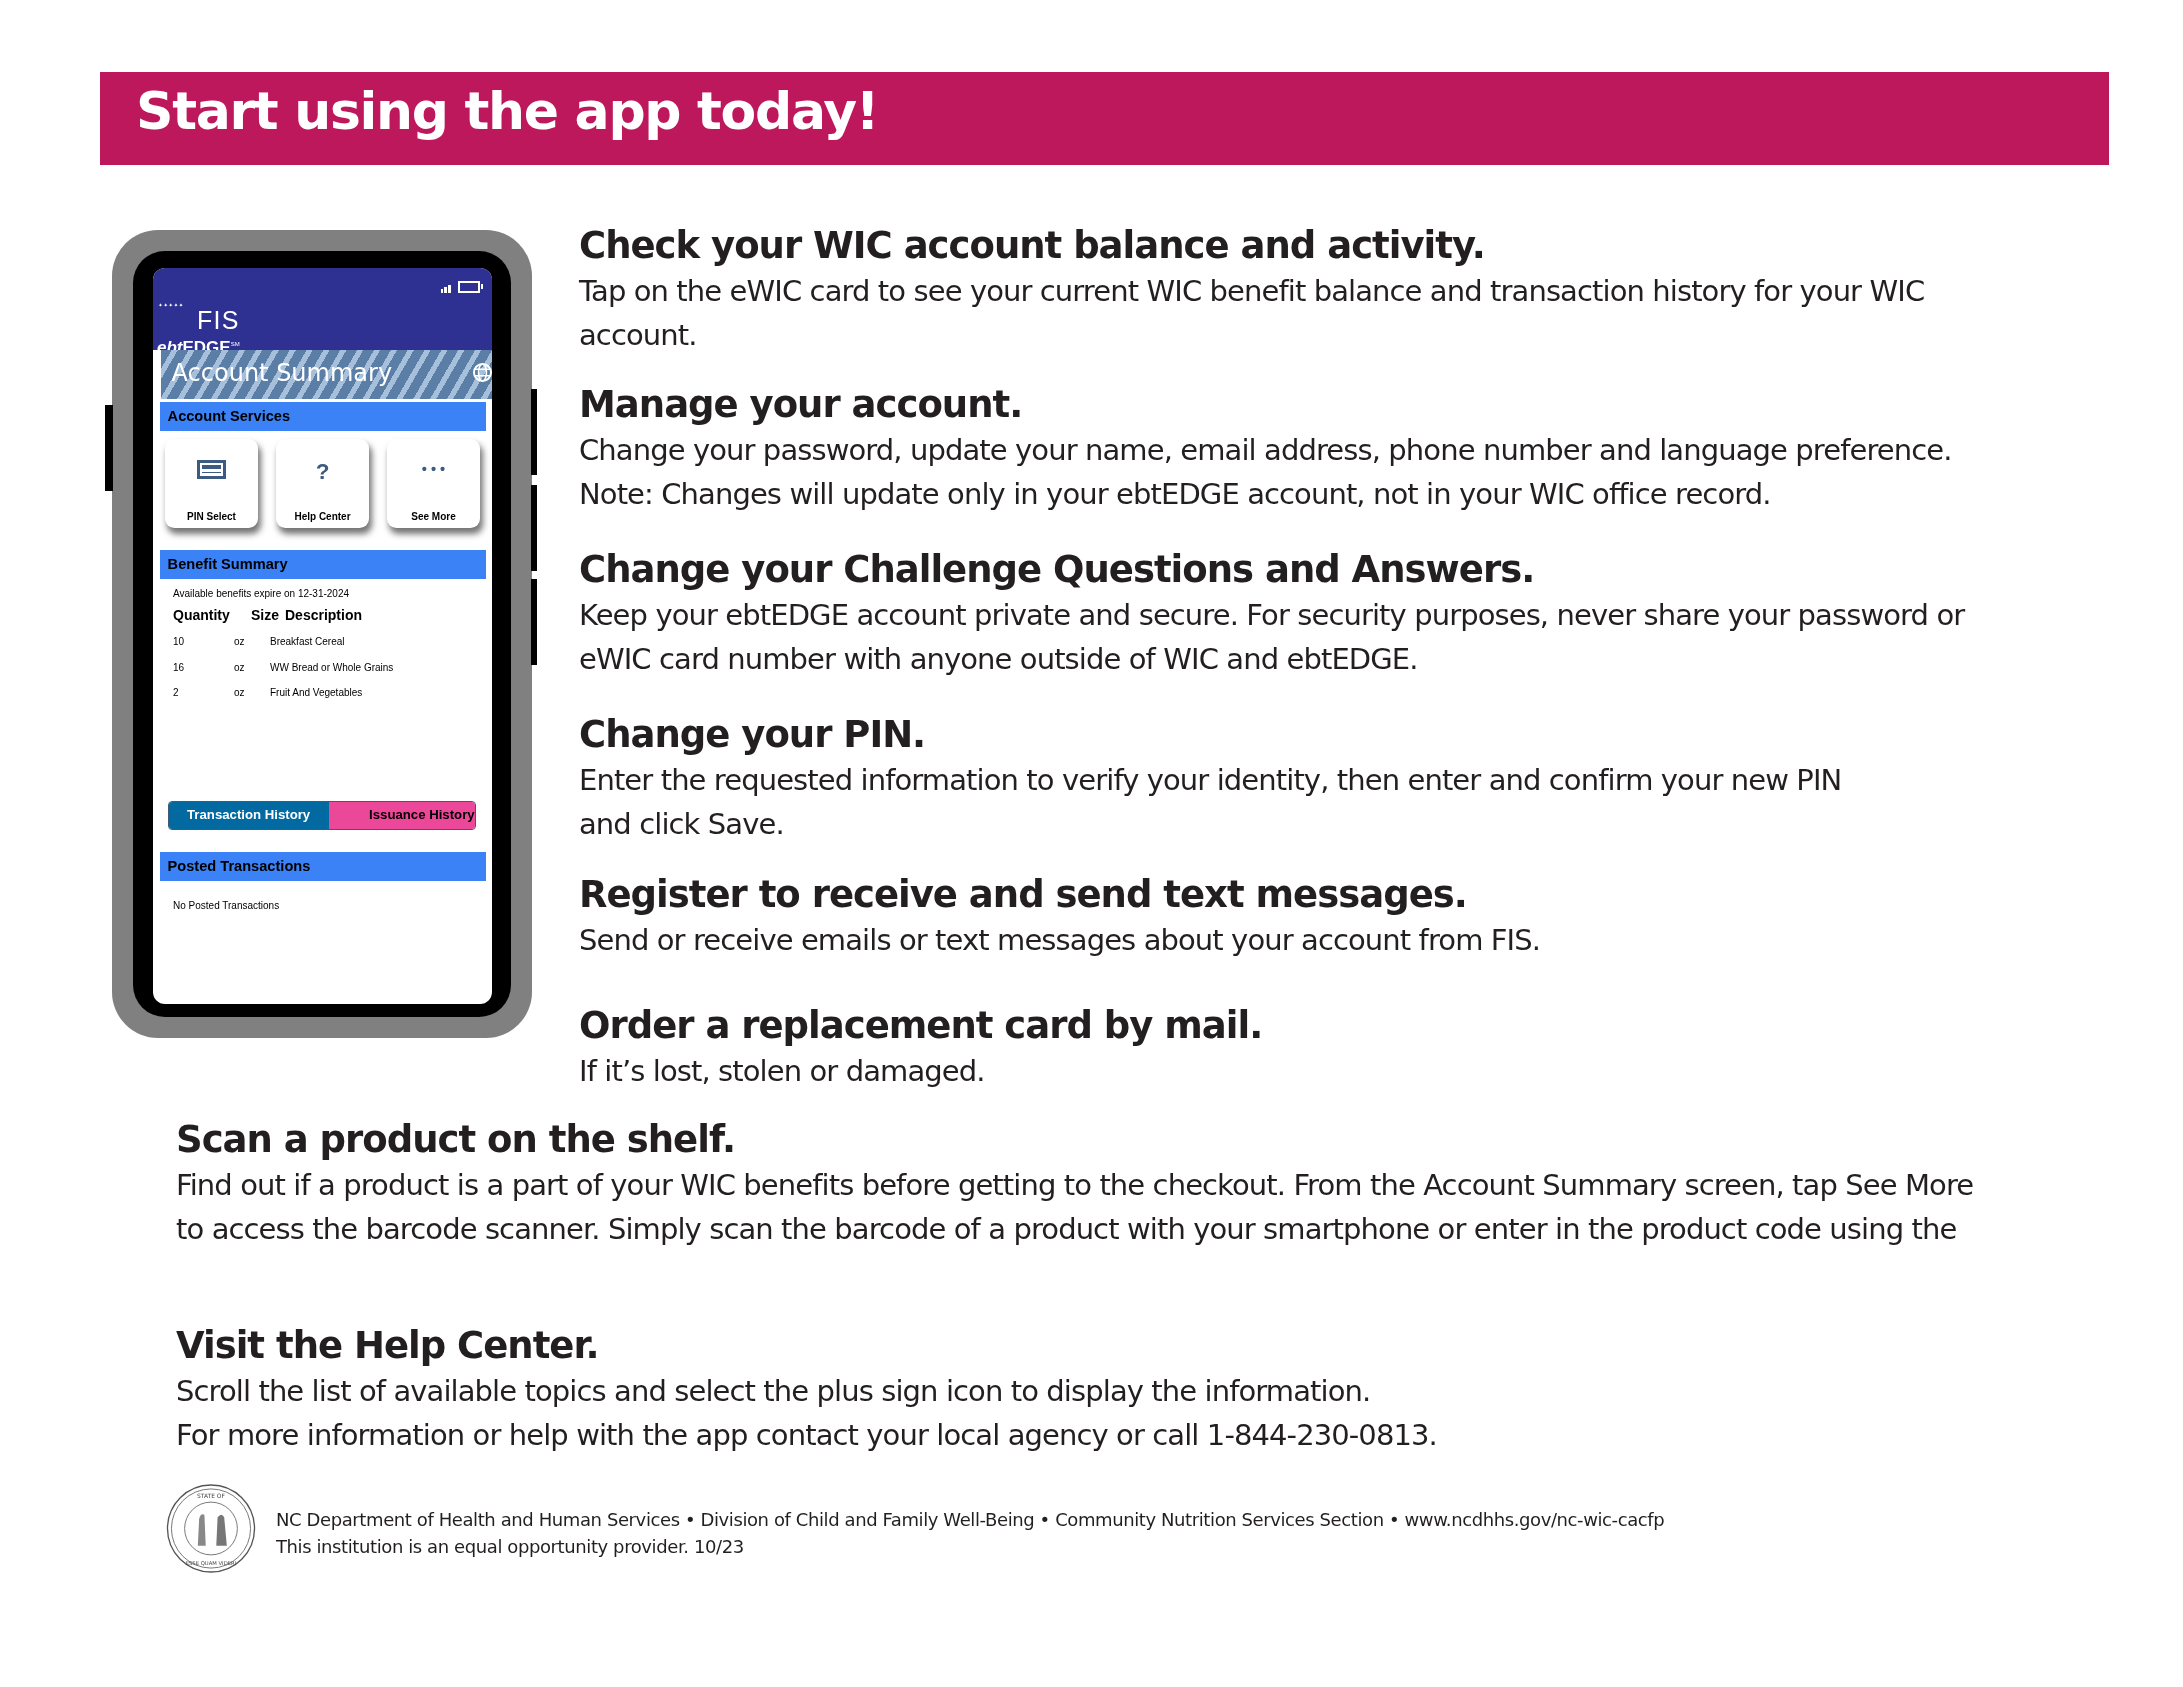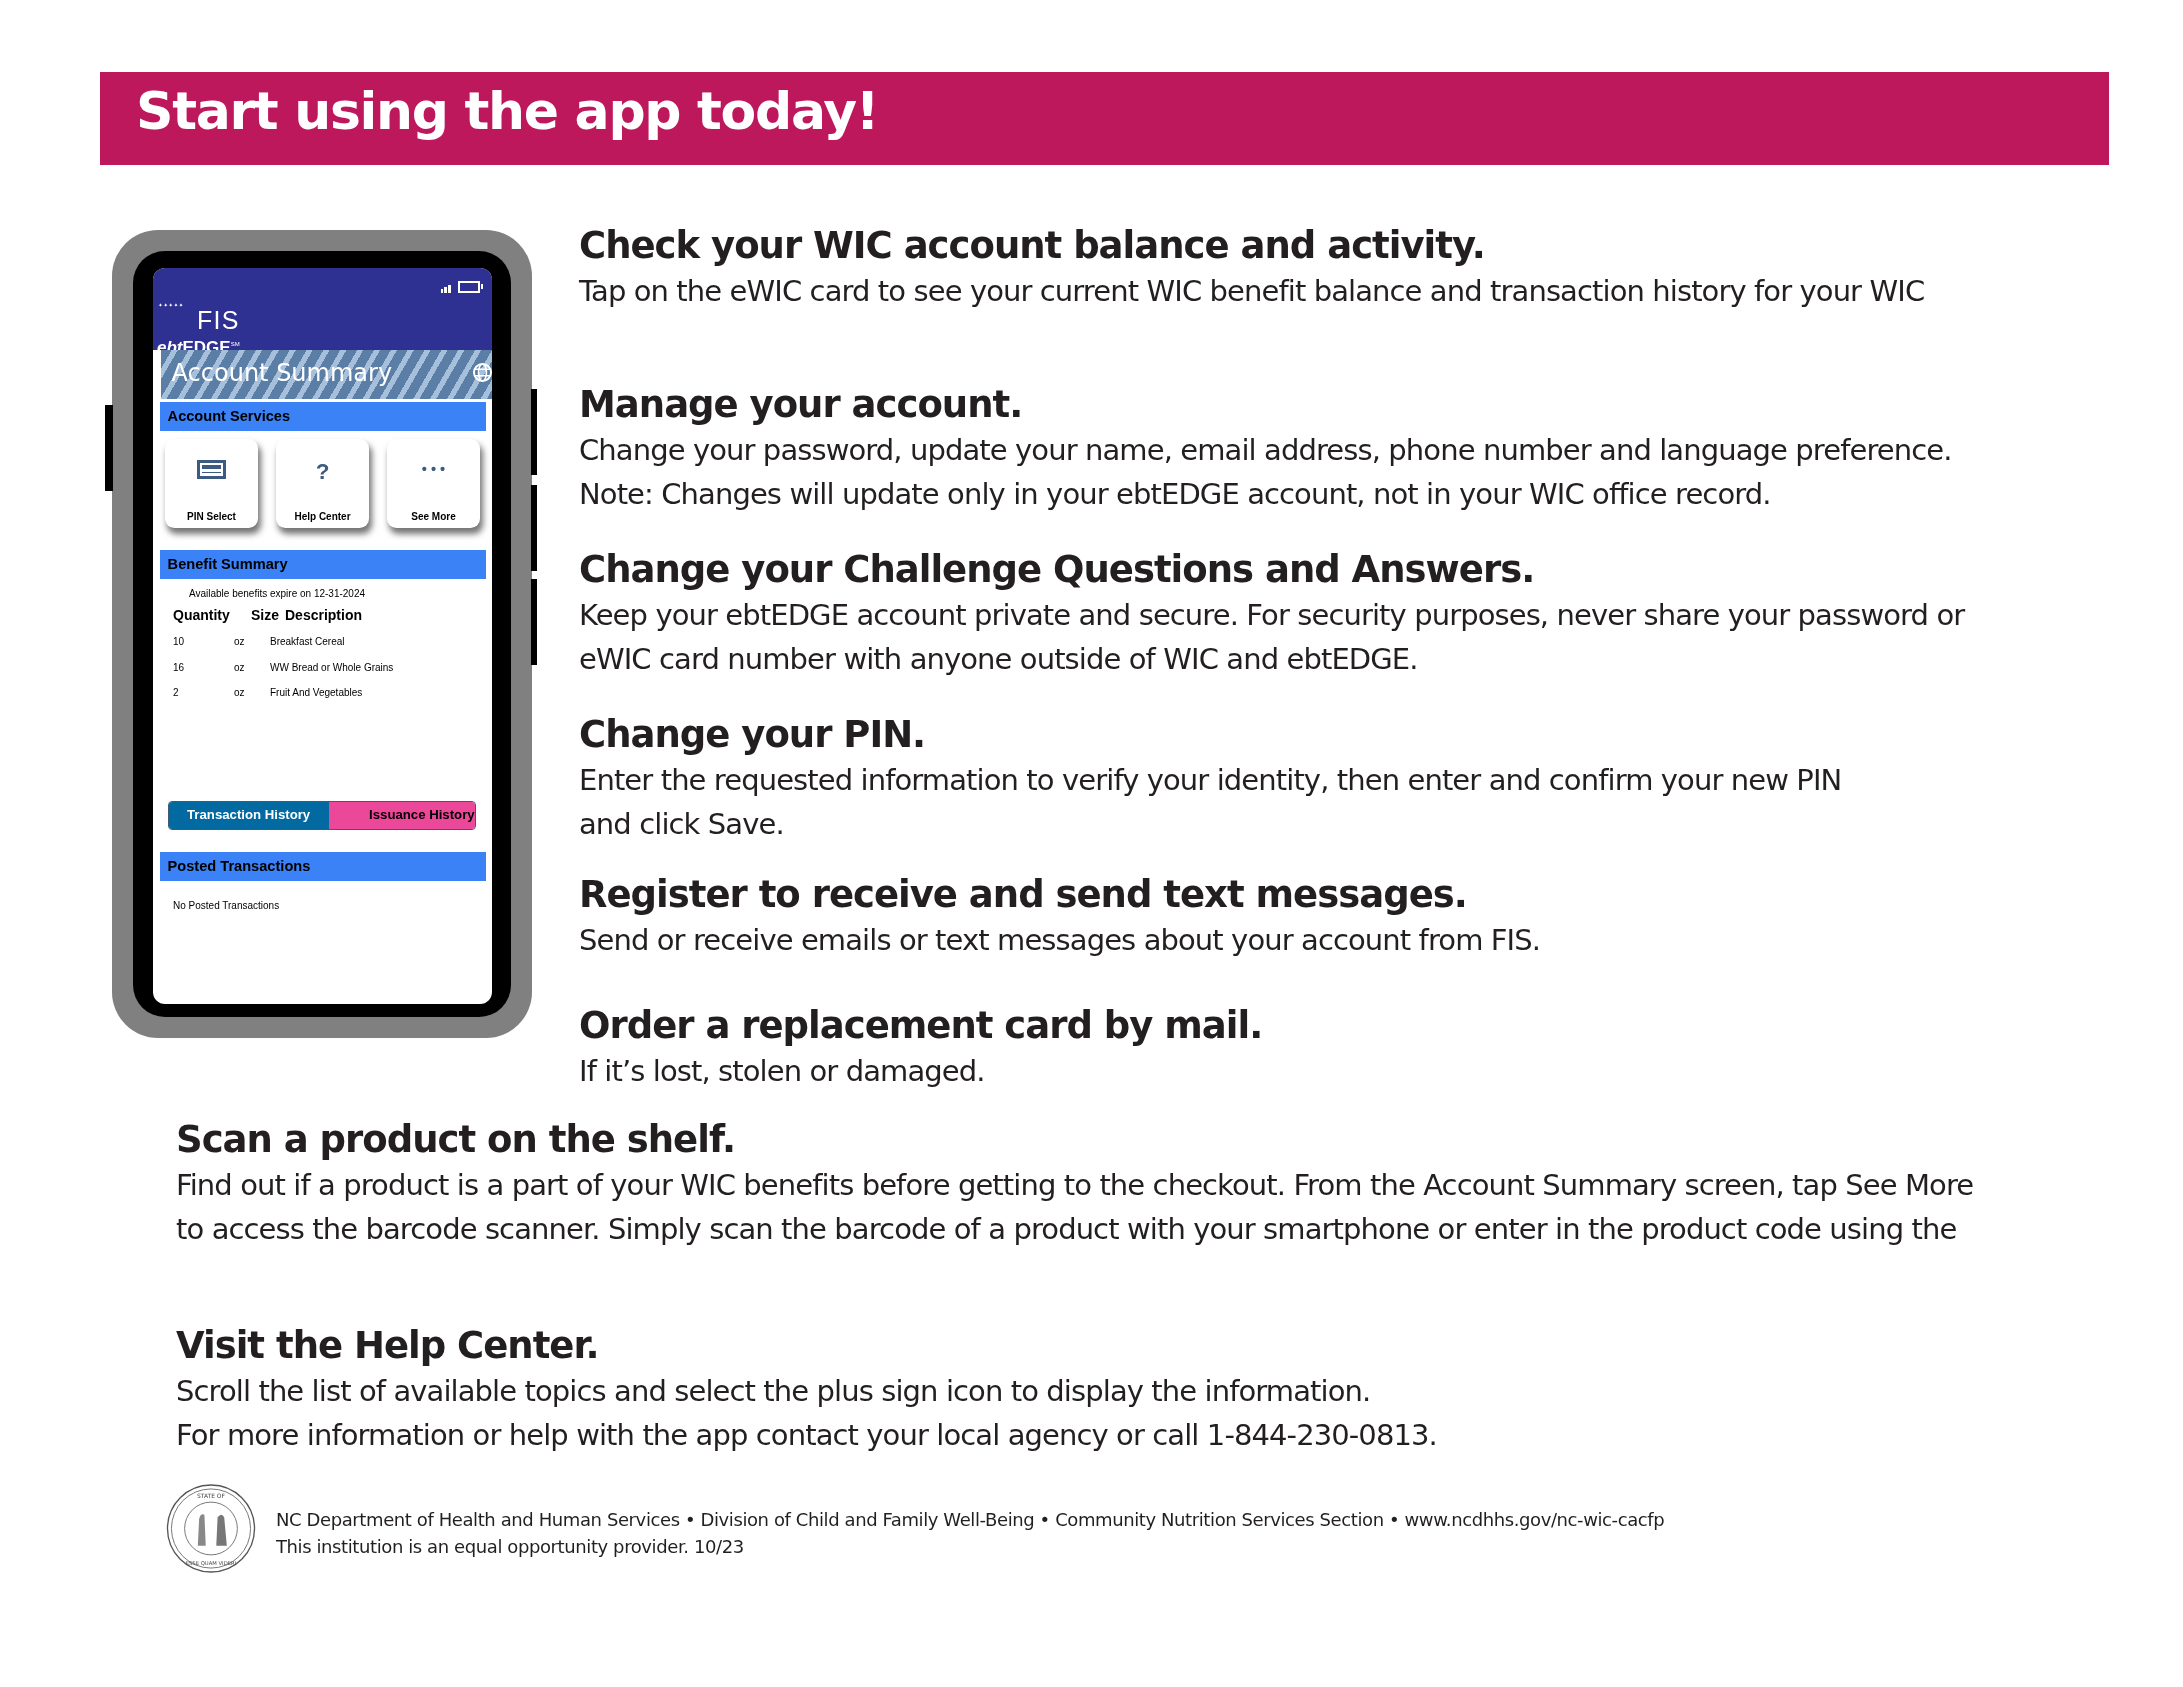--- a/index.html
+++ b/index.html
@@ -30,21 +30,21 @@
   .globe { position:absolute; right:6.6px; top:12px; width:21px; height:21px; }
   .sec { position:absolute; left:6.6px; width:326px; height:29px; background:#3b82f6; }
   .sec span { position:absolute; left:8px; top:6.6px; font-size:14.6px; font-weight:bold; color:#000; }
   .tiles { position:absolute; left:12px; top:171px; width:315px; display:flex; justify-content:space-between; }
   .tile { width:93px; height:89px; background:#fff; border-radius:9.3px; box-shadow:2.6px 5.3px 6.6px rgba(0,0,0,0.55); position:relative; }
   .tile .ic { position:absolute; left:0; right:0; top:20px; text-align:center; color:#3d5a80; font-weight:bold; font-size:22.5px; }
   .tile .lbl { position:absolute; left:0; right:0; bottom:5.3px; text-align:center; font-size:10px; font-weight:bold; color:#000; }
   .pin-ic { display:inline-block; width:29px; height:18.5px; border:3.3px solid #3d5a80; box-sizing:border-box; position:relative; background:#fff; }
   .pin-ic:before { content:""; position:absolute; left:2px; right:2px; top:2px; height:4px; background:#3d5a80; }
   .pin-ic:after { content:""; position:absolute; left:2px; right:2px; top:8.6px; height:1.3px; background:#3d5a80; }
-  .expire { position:absolute; left:20px; top:320px; font-size:10px; color:#000;margin-left:16px; }
+  .expire { position:absolute; left:20px; top:320px; font-size:10px; color:#000; }
   .bhead { position:absolute; left:20px; top:339px; font-size:14px; font-weight:bold; color:#000; }
   .bhead span { position:absolute; white-space:nowrap; }
   .brow { position:absolute; left:20px; font-size:10px; color:#000; height:13.2px; }
   .brow span { position:absolute; white-space:nowrap; }
   .toggle { position:absolute; left:14.6px; top:533px; width:308px; height:29px; border:1.3px solid #3e5a78; border-radius:4px; display:flex; overflow:hidden; box-sizing:border-box; }
   .toggle .on { background:#0369a1; color:#fff; width:160px; font-size:13.2px; font-weight:bold; line-height:26.5px; text-align:center; }
   .toggle .off { background:#ec4899; color:#000; flex:1; font-size:13.2px; font-weight:bold; line-height:26.5px; text-align:right; }
   .noposted { position:absolute; left:20px; top:632px; font-size:10px; color:#000; }
 
   
@@ -147,20 +147,21 @@
         <span>Posted Transactions</span>
       </div>
       <div class="noposted">No Posted Transactions</div>
     </div>
   </div>
 </div>
 
 <div class="blk" style="left:579px; top:223px;">
   <h2>Check your WIC account balance and activity.</h2>
   <p>Tap on the eWIC card to see your current WIC benefit balance and transaction history for your WIC</p>
+  <p>account.</p>
 </div>
 <div class="blk" style="left:579px; top:382px;">
   <h2>Manage your account.</h2>
   <p>Change your password, update your name, email address, phone number and language preference.</p>
   <p>Note: Changes will update only in your ebtEDGE account, not in your WIC office record.</p>
 </div>
 <div class="blk" style="left:579px; top:547px;">
   <h2>Change your Challenge Questions and Answers.</h2>
   <p>Keep your ebtEDGE account private and secure.  For security purposes, never share your password or</p>
   <p>eWIC card number with anyone outside of WIC and ebtEDGE.</p>

